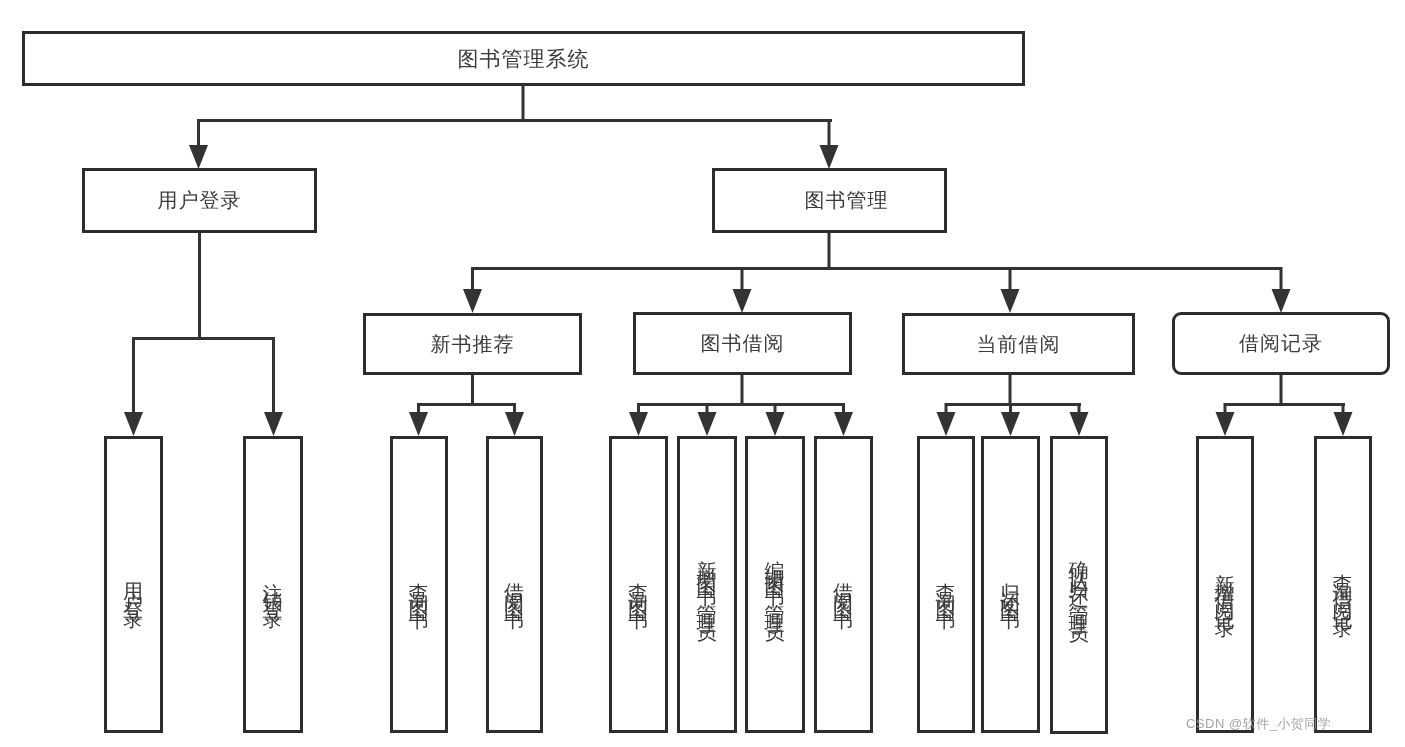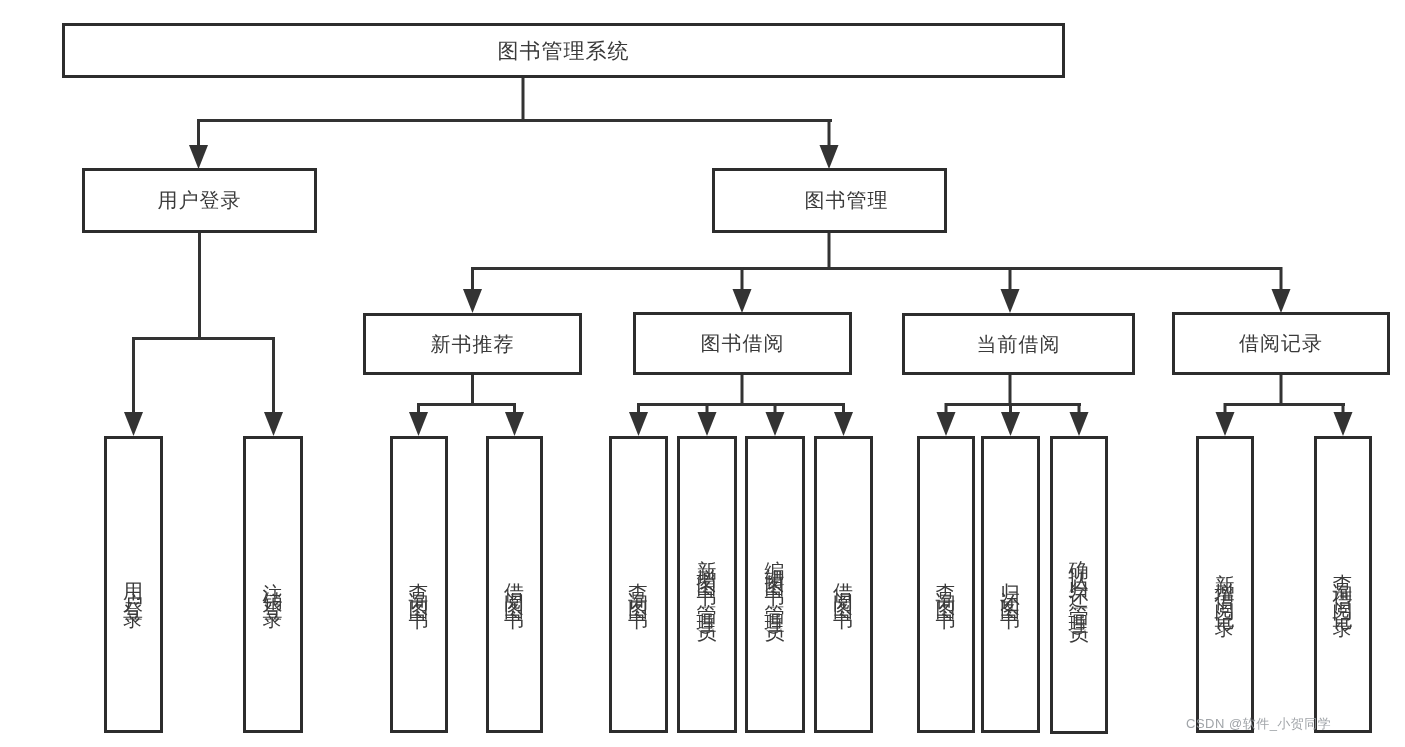--- a/index.html
+++ b/index.html
@@ -98,41 +98,41 @@
     <g>
       <line class="wire" x1="1281" y1="373" x2="1281" y2="406"></line>
       <line class="wire" x1="1224" y1="404.5" x2="1345" y2="404.5"></line>
       <line class="wire" x1="1225" y1="403" x2="1225" y2="420"></line>
       <polygon class="head" points="1215.5,412 1234.5,412 1225,436"></polygon>
       <line class="wire" x1="1343" y1="403" x2="1343" y2="420"></line>
       <polygon class="head" points="1333.5,412 1352.5,412 1343,436"></polygon>
     </g>
   </svg>
 
-  <div class="node" style="left:22px;top:23px;width:1003px;height:55px;margin-left:40px;">
+  <div class="node" style="left:22px;top:31px;width:1003px;height:55px;">
     <span class="root-label">图书管理系统</span>
   </div>
 
   <div class="node" style="left:82px;top:168px;width:235px;height:65px;">
     <span class="h-label">用户登录</span>
   </div>
   <div class="node" style="left:712px;top:168px;width:235px;height:65px;padding-left:34px;">
     <span class="h-label">图书管理</span>
   </div>
 
   <div class="node" style="left:363px;top:313px;width:219px;height:62px;">
     <span class="h-label">新书推荐</span>
   </div>
   <div class="node" style="left:633px;top:312px;width:219px;height:63px;">
     <span class="h-label">图书借阅</span>
   </div>
   <div class="node" style="left:902px;top:313px;width:233px;height:62px;">
     <span class="h-label">当前借阅</span>
   </div>
-  <div class="node" style="left:1172px;top:312px;width:218px;height:63px;">
+  <div class="node" style="left:1172px;top:312px;width:218px;height:63px;border-radius:9px;">
     <span class="h-label">借阅记录</span>
   </div>
 
   <div class="node" style="left:104px;top:436px;width:59px;height:297px;">
     <span class="v-label">用户登录</span>
   </div>
   <div class="node" style="left:243px;top:436px;width:60px;height:297px;">
     <span class="v-label">注销登录</span>
   </div>
 

